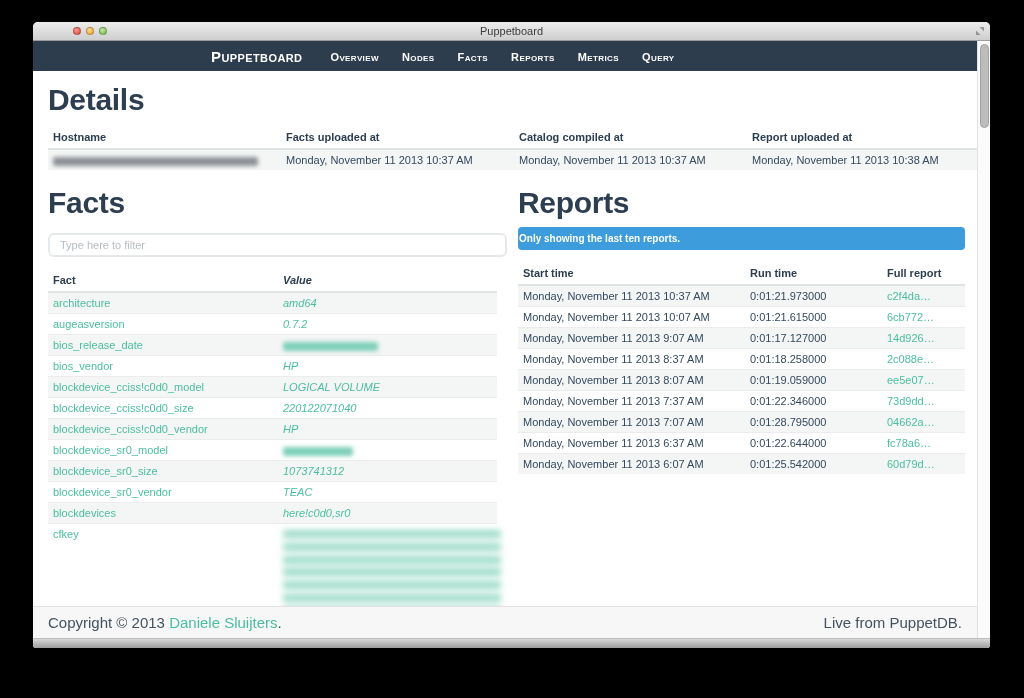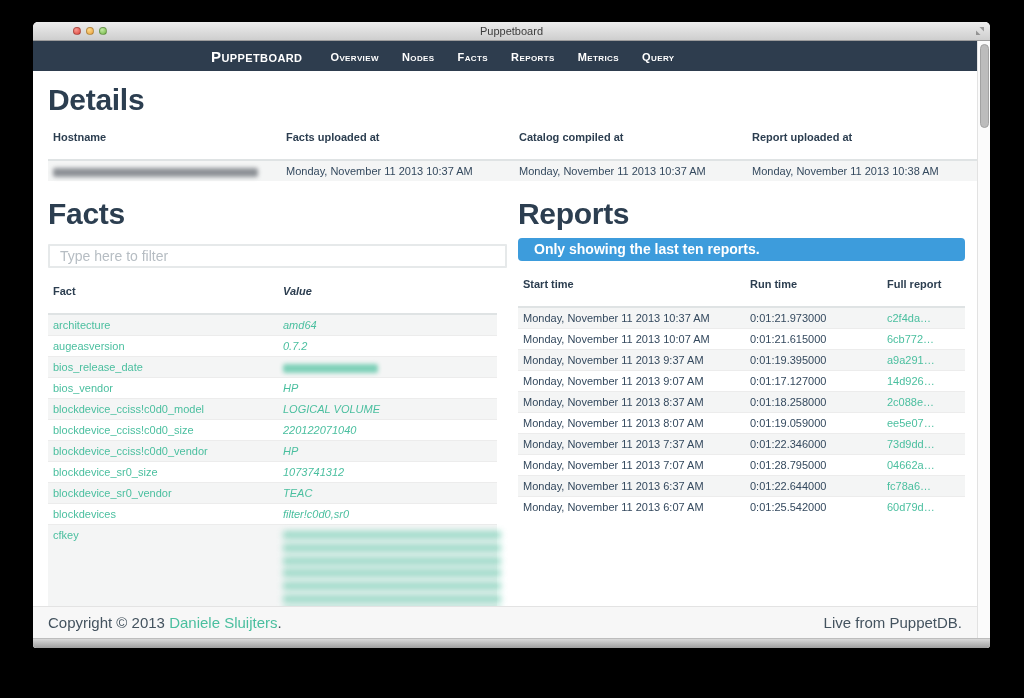--- a/index.html
+++ b/index.html
@@ -35,47 +35,47 @@
               letter-spacing:.4px; margin-right:23px; text-decoration:none; cursor:pointer; }
 
   
   .page { flex:1; background:#fff; margin-right:13px; padding:10px 15px 0 15px;
           overflow:hidden; color:#34495e; }
   h1.h, h2.h { font-size:30px; font-weight:bold; color:#2c3e50; letter-spacing:-.3px; }
   h1.h { margin:2px 0 10px; }
   h2.h { margin:0 0 6px; }
 
   table { border-collapse:collapse; font-size:11px; table-layout:fixed; }
-  th { text-align:left; font-weight:bold; color:#2c3e50; padding:4px 6px 16px 5px;
+  th { text-align:left; font-weight:bold; color:#2c3e50; padding:4px 6px 5px 5px;
        border-bottom:2px solid #dfe3e4; }
   td { padding:4px 6px 4px 5px; color:#34495e; vertical-align:top; }
   tbody tr { border-top:1px solid #ececec; }
   tbody tr:first-child { border-top:none; }
   tbody tr:nth-child(odd) { background:#f4f5f5; }
   a.tlink { color:#4abf9f; text-decoration:none; cursor:pointer; }
   span.tval { color:#4abf9f; }
 
   .details-table { width:915px; }
   .details-table th, .details-table td { width:233px; }
 
   .columns { display:flex; margin-top:16px; }
   .col-left  { width:459px; margin-right:11px; }
   .col-right { width:447px; }
 
-  .filter-input { width:459px; height:24px; border:2px solid #e6e9ea; border-radius:1px;
-                  padding:0 10px; font-size:14px; color:#34495e; margin:7px 0 13px;
+  .filter-input { width:459px; height:24px; border:2px solid #e6e9ea; border-radius:6px;
+                  padding:0 10px; font-size:11px; color:#34495e; margin:7px 0 13px;
                   font-family:"Liberation Sans", sans-serif; outline:none; }
   .filter-input::placeholder { color:#b6bdc3; }
 
   .facts-table { width:449px; }
   .facts-table .c-fact { width:230px; }
   .facts-table .c-val  { width:219px;font-style:italic; }
 
   .alert { width:447px; height:23px; line-height:23px; background:#3d9cdc; color:#fff;
-           font-size:14px; font-weight:bold; padding-left:16px; border-radius:4px;
+           font-size:10px; font-weight:bold; padding-left:1px; border-radius:4px;
            margin:7px 0 13px; }
 
   .reports-table { width:447px; }
   .reports-table .c-start { width:227px; }
   .reports-table .c-run   { width:137px; }
   .reports-table .c-hash  { width:83px;margin-top:21px; }
 
   
   .blur-bar { display:inline-block; height:9px; border-radius:2px; background:#7ed0b8;
               filter:blur(2px); vertical-align:middle; }
@@ -184,30 +184,34 @@
                 </tr>
                 <tr>
                   <td class="c-fact"><a class="tlink">blockdevice_cciss!c0d0_size</a></td>
                   <td class="c-val"><span class="tval">220122071040</span></td>
                 </tr>
                 <tr>
                   <td class="c-fact"><a class="tlink">blockdevice_cciss!c0d0_vendor</a></td>
                   <td class="c-val"><span class="tval">HP</span></td>
                 </tr>
                 <tr>
+                  <td class="c-fact"><a class="tlink">blockdevice_sr0_model</a></td>
+                  <td class="c-val"><span class="blur-bar" style="width: 70px;"></span></td>
+                </tr>
+                <tr>
                   <td class="c-fact"><a class="tlink">blockdevice_sr0_size</a></td>
                   <td class="c-val"><span class="tval">1073741312</span></td>
                 </tr>
                 <tr>
                   <td class="c-fact"><a class="tlink">blockdevice_sr0_vendor</a></td>
                   <td class="c-val"><span class="tval">TEAC</span></td>
                 </tr>
                 <tr>
                   <td class="c-fact"><a class="tlink">blockdevices</a></td>
-                  <td class="c-val"><span class="tval">filter!c0d0,sr0</span></td>
+                  <td class="c-val"><span class="tval">here!c0d0,sr0</span></td>
                 </tr>
                 <tr>
                   <td class="c-fact"><a class="tlink">cfkey</a></td>
                   <td class="c-val">
                     <div class="cfkey-blur"></div>
                   </td>
                 </tr>
               </tbody>
           </table>
         </div>
@@ -228,25 +232,20 @@
                   <td class="c-start">Monday, November 11 2013 10:37 AM</td>
                   <td class="c-run">0:01:21.973000</td>
                   <td class="c-hash"><a class="tlink">c2f4da…</a></td>
                 </tr>
                 <tr>
                   <td class="c-start">Monday, November 11 2013 10:07 AM</td>
                   <td class="c-run">0:01:21.615000</td>
                   <td class="c-hash"><a class="tlink">6cb772…</a></td>
                 </tr>
                 <tr>
-                  <td class="c-start">Monday, November 11 2013 9:37 AM</td>
-                  <td class="c-run">0:01:19.395000</td>
-                  <td class="c-hash"><a class="tlink">a9a291…</a></td>
-                </tr>
-                <tr>
                   <td class="c-start">Monday, November 11 2013 9:07 AM</td>
                   <td class="c-run">0:01:17.127000</td>
                   <td class="c-hash"><a class="tlink">14d926…</a></td>
                 </tr>
                 <tr>
                   <td class="c-start">Monday, November 11 2013 8:37 AM</td>
                   <td class="c-run">0:01:18.258000</td>
                   <td class="c-hash"><a class="tlink">2c088e…</a></td>
                 </tr>
                 <tr>

